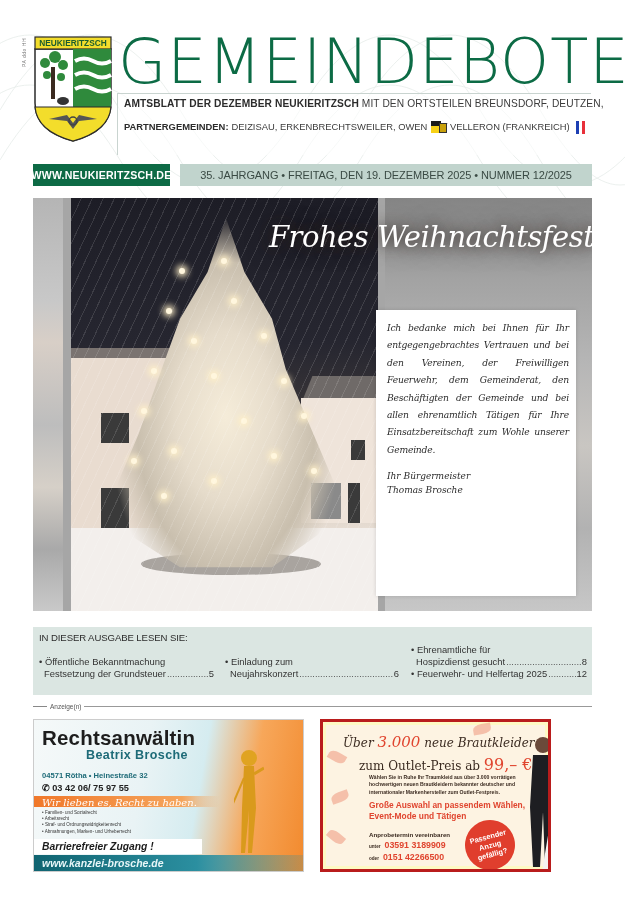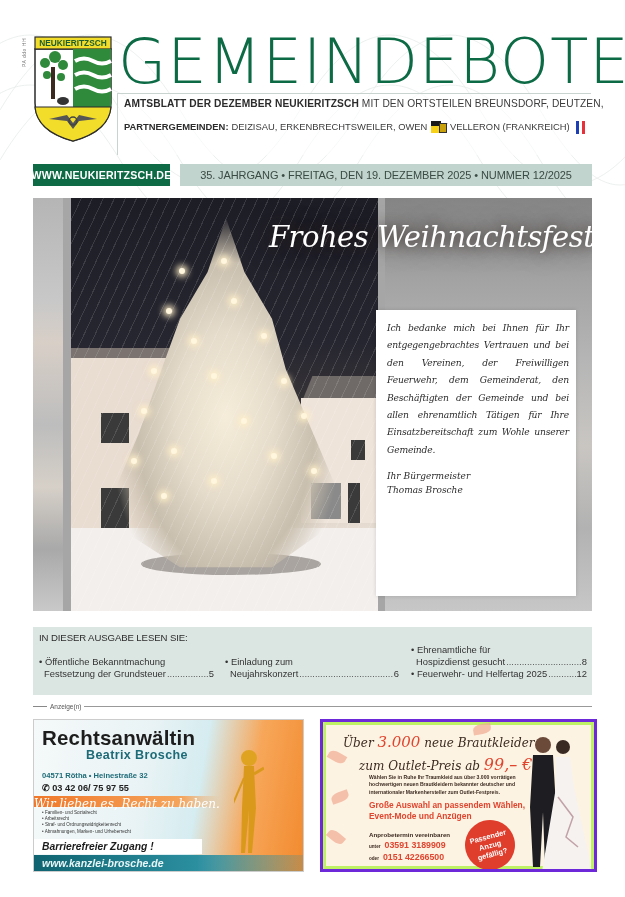--- a/index.html
+++ b/index.html
@@ -60,34 +60,34 @@
   .ad-label { position: absolute; left: 33px; top: 703px; width: 559px; display: flex; align-items: center; font-size: 6.5px; color: #555; }
   .ad-label .dash { width: 14px; height: 1px; background: #888; margin-right: 3px; }
   .ad-label .rule { flex: 1; height: 1px; background: #999; margin-left: 3px; }
 
   .ad1 { position: absolute; left: 33px; top: 719px; width: 271px; height: 153px; background: linear-gradient(100deg, #f5f9f9 0%, #e9f3f5 40%, #d5ecf0 60%, #f7a75a 78%, #f28a2e 100%); border: 1px solid #ccc; overflow: hidden; }
   .ad1 .name1 { position: absolute; left: 8px; top: 6px; font-size: 20.5px; font-weight: bold; color: #1d1d1d; letter-spacing: 0.2px; }
   .ad1 .name2 { position: absolute; left: 8px; top: 28px; font-size: 12.5px; font-weight: bold; color: #1e6b78; letter-spacing: 0.4px; padding-left: 44px; }
   .ad1 .addr { position: absolute; left: 8px; top: 51px; font-size: 7.6px; font-weight: bold; color: #1e6b78; }
   .ad1 .phone { position: absolute; left: 8px; top: 62px; font-size: 9.2px; font-weight: bold; color: #222; }
   .ad1 .slogan-band { position: absolute; left: 0; top: 76px; width: 185px; height: 11px; background: linear-gradient(90deg, #f0782a, #f5a55c 80%, rgba(245,165,92,0)); }
-  .ad1 .slogan { position: absolute; left: 0; top: 77px; font-size: 12px; font-style: italic; font-family: "DejaVu Serif", serif; color: #fff; }
+  .ad1 .slogan { position: absolute; left: 8px; top: 77px; font-size: 10px; font-style: italic; font-family: "DejaVu Serif", serif; color: #fff; }
   .ad1 .areas { position: absolute; left: 8px; top: 90px; font-size: 4.6px; color: #333; line-height: 6.2px; }
   .ad1 .bf-band { position: absolute; left: 0; top: 119px; width: 168px; height: 15px; background: #ffffff; }
   .ad1 .bf { position: absolute; left: 8px; top: 121px; font-size: 10.3px; font-weight: bold; font-style: italic; color: #1b1b1b; }
   .ad1 .web-band { position: absolute; left: 0; top: 135px; width: 271px; height: 18px; background: linear-gradient(90deg, #106471, #2b8fa0 60%, rgba(43,143,160,0.2)); }
   .ad1 .web { position: absolute; left: 8px; top: 137px; font-size: 10.5px; font-weight: bold; font-style: italic; color: #e8f6f8; }
   .ad1 .figure { position: absolute; left: 200px; top: 28px; width: 30px; height: 110px; }
 
-  .ad2 { position: absolute; left: 320px; top: 719px; width: 277px; height: 153px; background: #bef264; border: 3px solid #6d28d9; overflow: hidden; }
+  .ad2 { position: absolute; left: 320px; top: 719px; width: 231px; height: 153px; background: #fef9c3; border: 3px solid #b91c1c; overflow: hidden; }
   .ad2 .inner { position: absolute; inset: 3px; background: #fdf3e2; }
   .ad2 .leaf { position: absolute; width: 18px; height: 10px; background: #f1a993; border-radius: 50% 0; opacity: 0.7; }
   .ad2 .h1 { position: absolute; left: 20px; top: 11px; font-family: "DejaVu Serif", serif; font-style: italic; font-size: 12px; color: #3a2a20; white-space: nowrap; }
   .ad2 .h1 .red { color: #e0452f; font-size: 15px; }
-  .ad2 .h2 { position: absolute; left: 36px; top: 33px; font-family: "DejaVu Serif", serif; font-style: italic; font-size: 12px; color: #3a2a20; white-space: nowrap; }
+  .ad2 .h2 { position: absolute; left: 36px; top: 33px; font-family: "DejaVu Serif", serif; font-size: 12px; color: #3a2a20; white-space: nowrap; }
   .ad2 .h2 .red { color: #e0452f; font-size: 16px; }
   .ad2 .body { position: absolute; left: 46px; top: 52px; width: 150px; font-size: 5.1px; color: #3a2a20; line-height: 7.3px; font-weight: bold; }
   .ad2 .offer { position: absolute; left: 46px; top: 78px; font-size: 8.4px; color: #e0452f; font-weight: bold; line-height: 10.5px; }
   .ad2 .appt { position: absolute; left: 46px; top: 109px; font-size: 6.2px; color: #3a2a20; font-weight: bold; }
   .ad2 .tel { position: absolute; left: 46px; top: 118px; font-size: 8.8px; color: #e0452f; font-weight: bold; line-height: 11px; }
   .ad2 .tel small { font-size: 4.6px; color: #3a2a20; margin-right: 4px; }
   .ad2 .badge { position: absolute; left: 142px; top: 98px; width: 50px; height: 50px; border-radius: 50%; background: #e03e2d; color: #fff; font-size: 7.4px; font-weight: bold; display: flex; flex-direction: column; align-items: center; justify-content: center; transform: rotate(-15deg); line-height: 9px; text-align: center; }
   .ad2 .couple { position: absolute; left: 195px; top: 5px; width: 74px; height: 145px; }
 </style>
 </head>
@@ -263,21 +263,21 @@
   <div class="inner"></div>
   <div class="leaf" style="left:5px;top:30px;transform:rotate(30deg)"></div>
   <div class="leaf" style="left:8px;top:70px;transform:rotate(-20deg)"></div>
   <div class="leaf" style="left:4px;top:110px;transform:rotate(40deg)"></div>
   <div class="leaf" style="left:150px;top:2px;transform:rotate(-10deg)"></div>
   <div class="h1"><span>Über </span><span class="red">3.000</span><span> neue Brautkleider</span></div>
   <div class="h2"><span>zum Outlet-Preis ab </span><span class="red">99,– €</span></div>
   <div class="body">Wählen Sie in Ruhe Ihr Traumkleid aus über 3.000 vorrätigen hochwertigen neuen Brautkleidern bekannter deutscher und internationaler Markenhersteller zum Outlet-Festpreis.</div>
   <div class="offer">
     <div>Große Auswahl an passendem Wählen,</div>
-    <div>Event-Mode und Anzügen</div>
+    <div>Event-Mode und Tätigen</div>
   </div>
   <div class="appt">Anprobetermin vereinbaren</div>
   <div class="tel">
     <div><small>unter</small><span>03591 3189909</span></div>
     <div><small>oder</small><span>0151 42266500</span></div>
   </div>
   <div class="badge">
     <span>Passender</span>
     <span>Anzug</span>
     <span>gefällig?</span>

